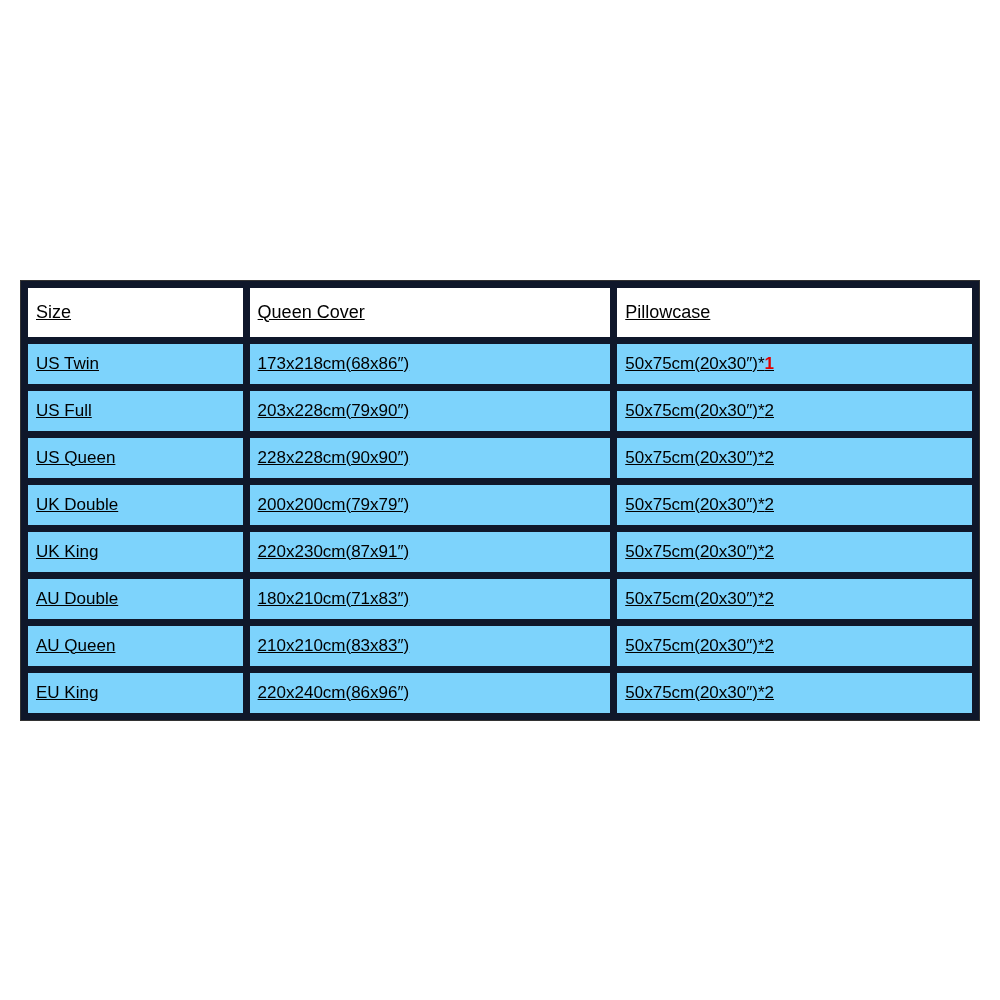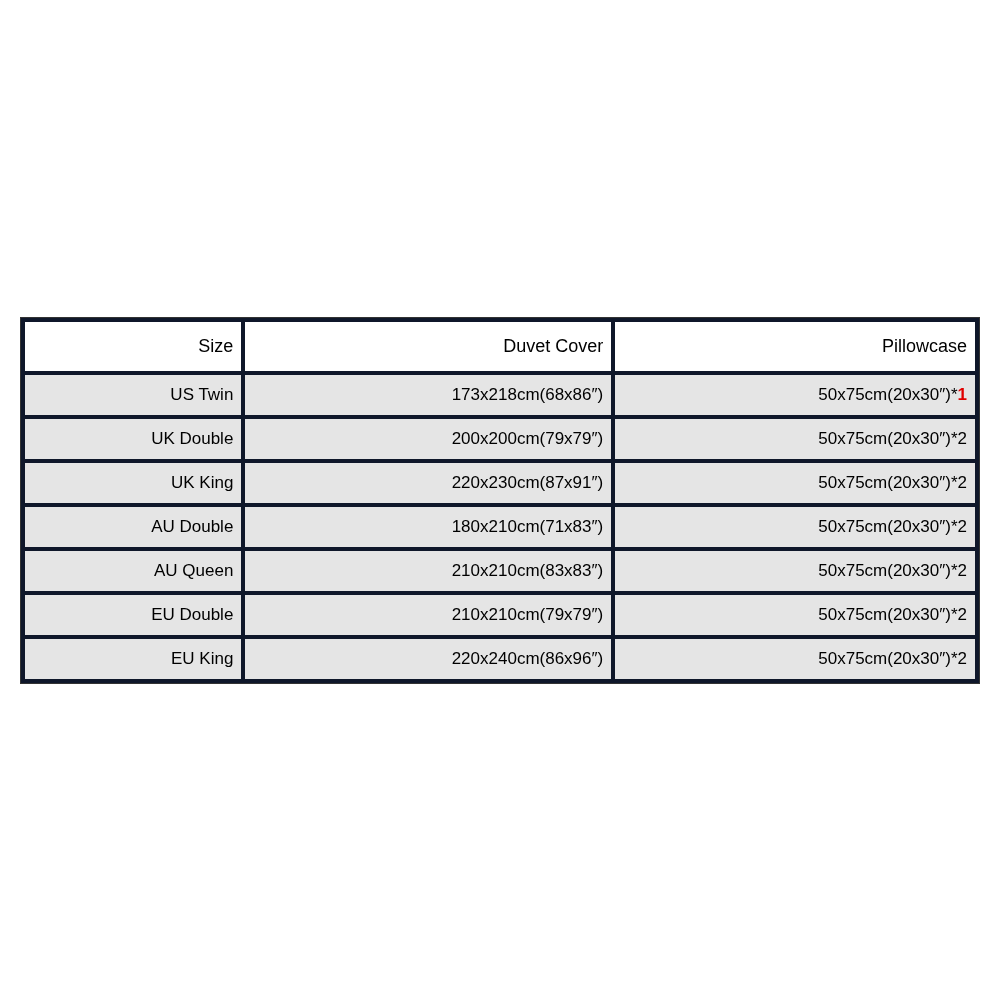--- a/index.html
+++ b/index.html
@@ -22,60 +22,71 @@
       width: 960px;
       border: 1.5px solid #333;
     }
 
     table {
       width: 100%;
       border-collapse: collapse;
     }
 
     th, td {
-      border: 4px solid #0f172a;
-      text-align: right;
+      border: 7px solid #0f172a;
+      text-align: left;
       padding: 10px 8px;
       font-size: 17px;
+      text-decoration: underline;
     }
 
     thead th {
       font-weight: normal;
       font-size: 18px;
       padding: 14px 8px;
       background: #fff;
     }
 
     tbody td {
       font-weight: normal;
-      background: #e5e5e5;
+      background: #7dd3fc;
     }
 
     .red-highlight {
       color: #e00000;
       font-weight: bold;
     }
   </style>
 </head>
 <body>
 
 <div class="table-container">
   <table>
     <thead>
       <tr>
         <th>Size</th>
-        <th>Duvet Cover</th>
+        <th>Queen Cover</th>
         <th>Pillowcase</th>
       </tr>
     </thead>
     <tbody id="table-body">
     <tr>
           <td>US Twin</td>
           <td>173x218cm(68x86″)</td>
           <td><span>50x75cm(20x30″)*</span><span class="red-highlight">1</span></td>
+        </tr>
+        <tr>
+          <td>US Full</td>
+          <td>203x228cm(79x90″)</td>
+          <td><span>50x75cm(20x30″)*</span><span>2</span></td>
+        </tr>
+        <tr>
+          <td>US Queen</td>
+          <td>228x228cm(90x90″)</td>
+          <td><span>50x75cm(20x30″)*</span><span>2</span></td>
         </tr>
         <tr>
           <td>UK Double</td>
           <td>200x200cm(79x79″)</td>
           <td><span>50x75cm(20x30″)*</span><span>2</span></td>
         </tr>
         <tr>
           <td>UK King</td>
           <td>220x230cm(87x91″)</td>
           <td><span>50x75cm(20x30″)*</span><span>2</span></td>
@@ -84,24 +95,19 @@
           <td>AU Double</td>
           <td>180x210cm(71x83″)</td>
           <td><span>50x75cm(20x30″)*</span><span>2</span></td>
         </tr>
         <tr>
           <td>AU Queen</td>
           <td>210x210cm(83x83″)</td>
           <td><span>50x75cm(20x30″)*</span><span>2</span></td>
         </tr>
         <tr>
-          <td>EU Double</td>
-          <td>210x210cm(79x79″)</td>
-          <td><span>50x75cm(20x30″)*</span><span>2</span></td>
-        </tr>
-        <tr>
           <td>EU King</td>
           <td>220x240cm(86x96″)</td>
           <td><span>50x75cm(20x30″)*</span><span>2</span></td>
         </tr>
       </tbody>
   </table>
 </div>
 
 </body></html>

